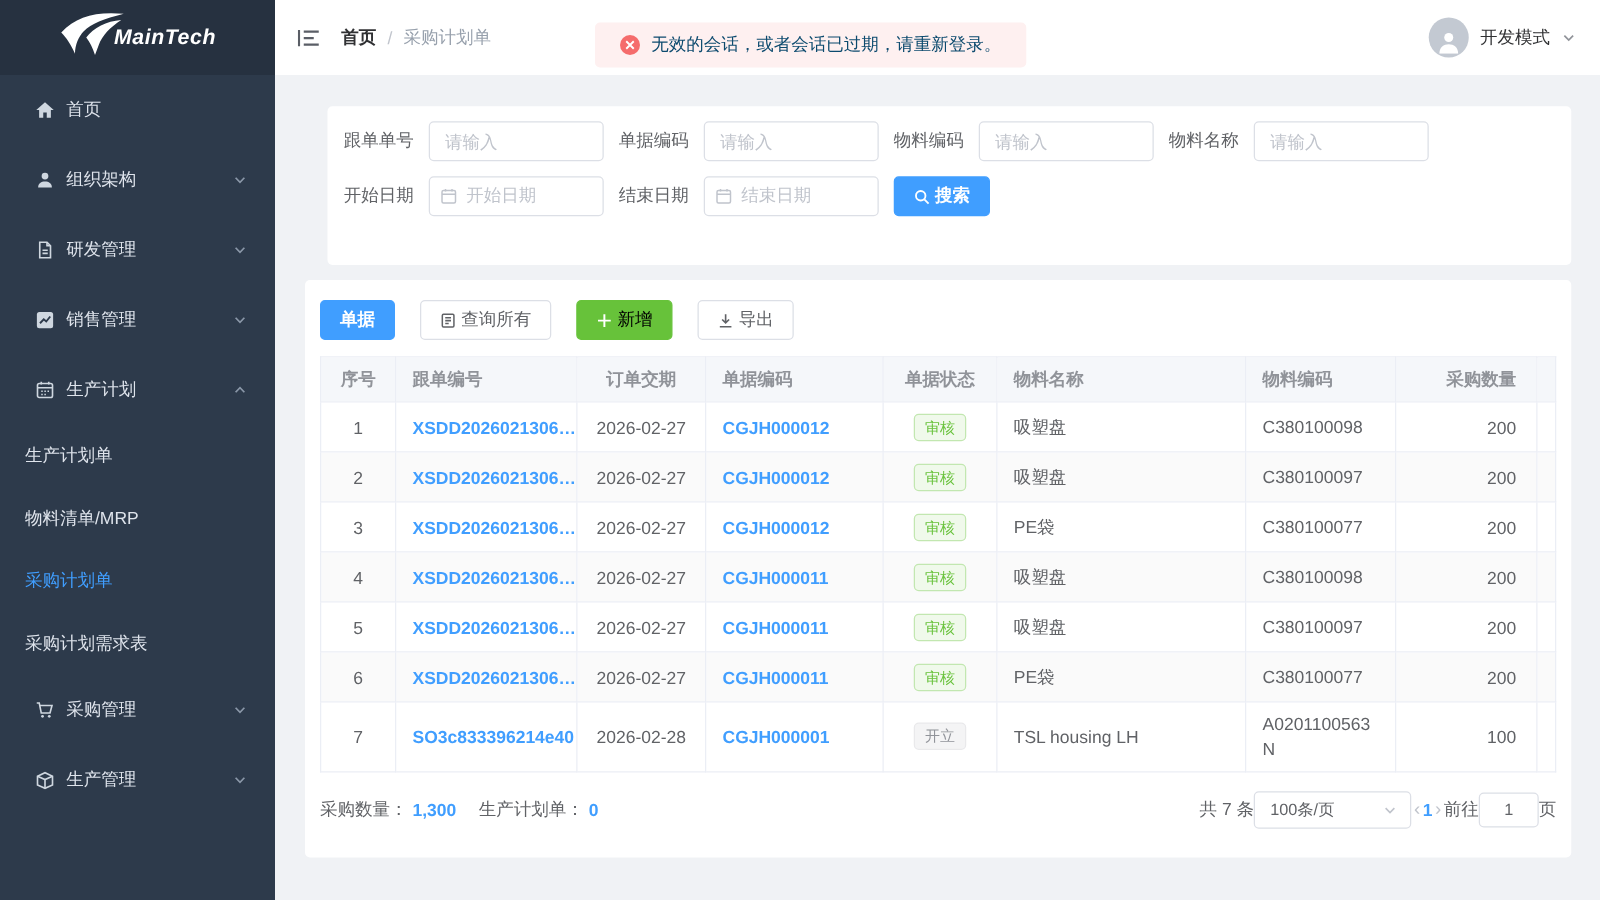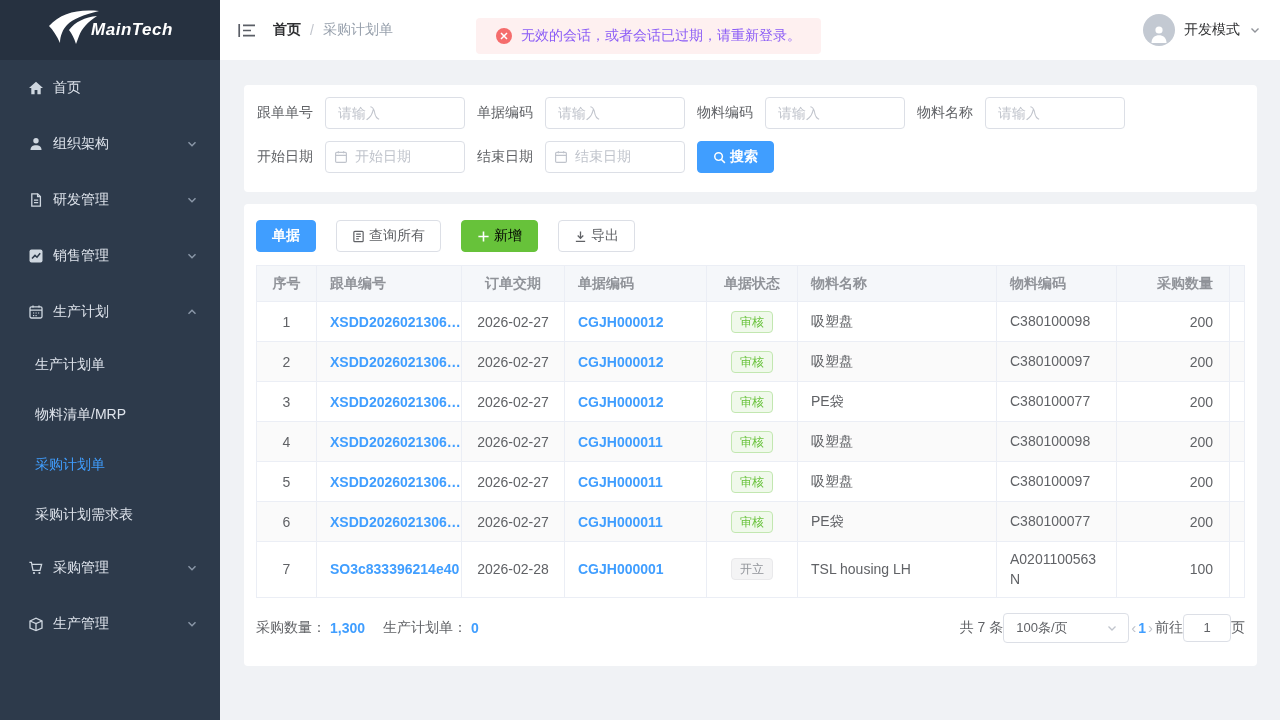--- a/index.html
+++ b/index.html
@@ -14,50 +14,50 @@
   .logo-area { height:60px; background:#263140; display:flex; align-items:center; justify-content:center; }
   .logo-area svg { margin-right:-10px; margin-top:-6px; }
   .logo-text { color:#fff; font-weight:bold; font-style:italic; font-size:17px; letter-spacing:.5px; }
   .nav-item { height:56px; display:flex; align-items:center; padding:0 22px 0 28px; color:#dfe4ec; cursor:pointer; }
   .nav-item .nav-icon { width:16px; height:16px; margin-right:9px; display:inline-flex; color:#cfd7e0; }
   .nav-item .nav-icon svg { width:16px; height:16px; }
   .nav-label { font-size:14px; }
   .nav-arrow { margin-left:auto; color:#8a97a8; display:inline-flex; }
   .nav-arrow svg { width:12px; height:12px; }
   .nav-arrow.up svg { transform:rotate(180deg); }
-  .sub-item { height:50px; display:flex; align-items:center; padding-left:35px; color:#dfe4ec; font-size:14px; cursor:pointer; }
+  .sub-item { height:50px; display:flex; align-items:center; padding-left:20px; color:#dfe4ec; font-size:14px; cursor:pointer; }
   .sub-item.active { color:#409eff; }
 
   
   .main { flex:1; display:flex; flex-direction:column; }
   .topbar { height:60px; background:#fff; display:flex; align-items:center; padding:0 20px 0 18px; position:relative; flex:0 0 60px; }
   .fold-btn { display:inline-flex; cursor:pointer; }
   .breadcrumb { display:flex; align-items:center; margin-left:17px; gap:9px; }
   .crumb-home { color:#303133; font-weight:bold; }
   .crumb-sep { color:#c0c4cc; }
   .crumb-cur { color:#97a0ac; }
   .alert {
     position:absolute; left:256px; top:18px; height:36px; background:#fef0f0;
     border-radius:4px; display:flex; align-items:center; padding:0 20px; gap:9px;
   }
   .alert-icon { width:16px; height:16px; border-radius:50%; background:#f56c6c; display:inline-flex; align-items:center; justify-content:center; flex:0 0 16px; }
   .alert-icon svg { width:8px; height:8px; }
-  .alert-text { color:#8b5cf6; font-size:14px; }
+  .alert-text { color:#0c4a6e; font-size:14px; }
   .user-area { margin-left:auto; display:flex; align-items:center; gap:9px; cursor:pointer; }
   .avatar { width:32px; height:32px; border-radius:50%; background:#c3c9d2; display:inline-flex; align-items:center; justify-content:end; justify-content:center; overflow:hidden; }
   .avatar svg { width:20px; height:20px; margin-top:6px; }
   .user-name { color:#303133; }
   .user-caret { color:#909399; display:inline-flex; }
   .user-caret svg { width:12px; height:12px; }
 
   .content { flex:1; padding:25px 24px 0; background:#f0f2f5; }
   .card { background:#fff; border-radius:4px; }
 
   
-  .filter-card { height:107px; padding:12px 13px; margin-bottom:12px; }
+  .filter-card { height:127px; padding:12px 13px; margin-bottom:12px;margin-left:18px; }
   .filter-form { display:flex; flex-wrap:wrap; gap:12px; align-items:center; }
   .field { display:flex; align-items:center; gap:12px; }
   .field-label { width:56px; text-align:left; color:#606266; white-space:nowrap; }
   .txt-input { width:140px; height:32px; border:1px solid #dcdfe6; border-radius:4px; padding:0 12px; font-size:14px; color:#606266; font-family:inherit; outline:none; }
   .txt-input::placeholder { color:#c0c4cc; }
   .date-input { width:140px; height:32px; border:1px solid #dcdfe6; border-radius:4px; display:flex; align-items:center; padding:0 8px; gap:7px; color:#c0c4cc; cursor:pointer; }
   .date-input svg { width:14px; height:14px; flex:0 0 14px; }
   .date-ph { font-size:14px; }
   .btn { height:32px; border-radius:4px; border:1px solid #dcdfe6; background:#fff; color:#606266; font-size:14px; font-family:inherit; display:inline-flex; align-items:center; justify-content:center; gap:4px; padding:0 15px; cursor:pointer; }
   .btn svg { width:13px; height:13px; }

